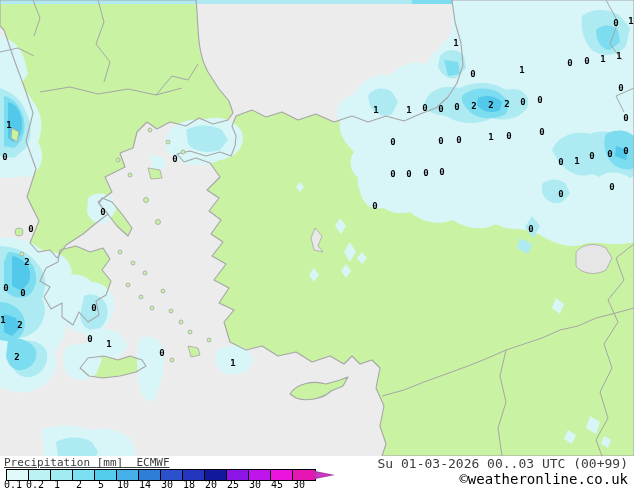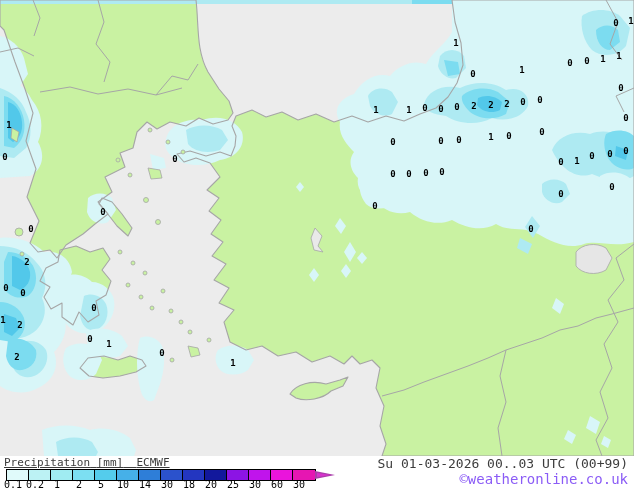--- a/index.html
+++ b/index.html
@@ -14,21 +14,21 @@
   .legend-title{position:absolute;left:4px;top:0px;font-size:11px;color:#3c3c3c;
                 text-decoration:underline;white-space:nowrap;letter-spacing:0px;}
   .colorbar{position:absolute;left:6px;top:13px;width:308px;height:10px;
             border:1px solid #000;display:flex;}
   .cbar-cell{width:22px;height:10px;border-right:1px solid #000;box-sizing:border-box;}
   .cbar-cell:last-child{border-right:none;}
   .cbar-arrow{position:absolute;left:315px;top:13px;}
   .cbar-labels{position:absolute;left:2px;top:23px;width:330px;display:flex;}
   .cbar-label{width:22px;text-align:center;font-size:10px;color:#000;flex:0 0 22px;}
   .date-line{position:absolute;right:6px;top:0px;font-size:13px;color:#3c3c3c;white-space:nowrap;}
-  .copy-line{position:absolute;right:6px;top:15px;font-size:14px;color:#8b5cf6;white-space:nowrap;}
+  .copy-line{position:absolute;right:6px;top:15px;font-size:14px;color:#000000;white-space:nowrap;}
 </style>
 </head>
 <body>
 
 <div class="screen">
 
   <div class="map">
     <svg width="634" height="456" viewBox="0 0 634 456" aria-hidden="true">
 
       <rect x="0" y="0" width="634" height="456" fill="#ececec"></rect>
@@ -247,21 +247,21 @@
         <span class="cbar-label">1</span>
         <span class="cbar-label">2</span>
         <span class="cbar-label">5</span>
         <span class="cbar-label">10</span>
         <span class="cbar-label">14</span>
         <span class="cbar-label">30</span>
         <span class="cbar-label">18</span>
         <span class="cbar-label">20</span>
         <span class="cbar-label">25</span>
         <span class="cbar-label">30</span>
-        <span class="cbar-label">60</span>
+        <span class="cbar-label">45</span>
         <span class="cbar-label">30</span>
       </div>
 
     <div class="date-line">Su 01-03-2026 00..03 UTC (00+99)</div>
     <div class="copy-line">©weatheronline.co.uk</div>
   </div>
 
 </div>
 
 </body></html>

